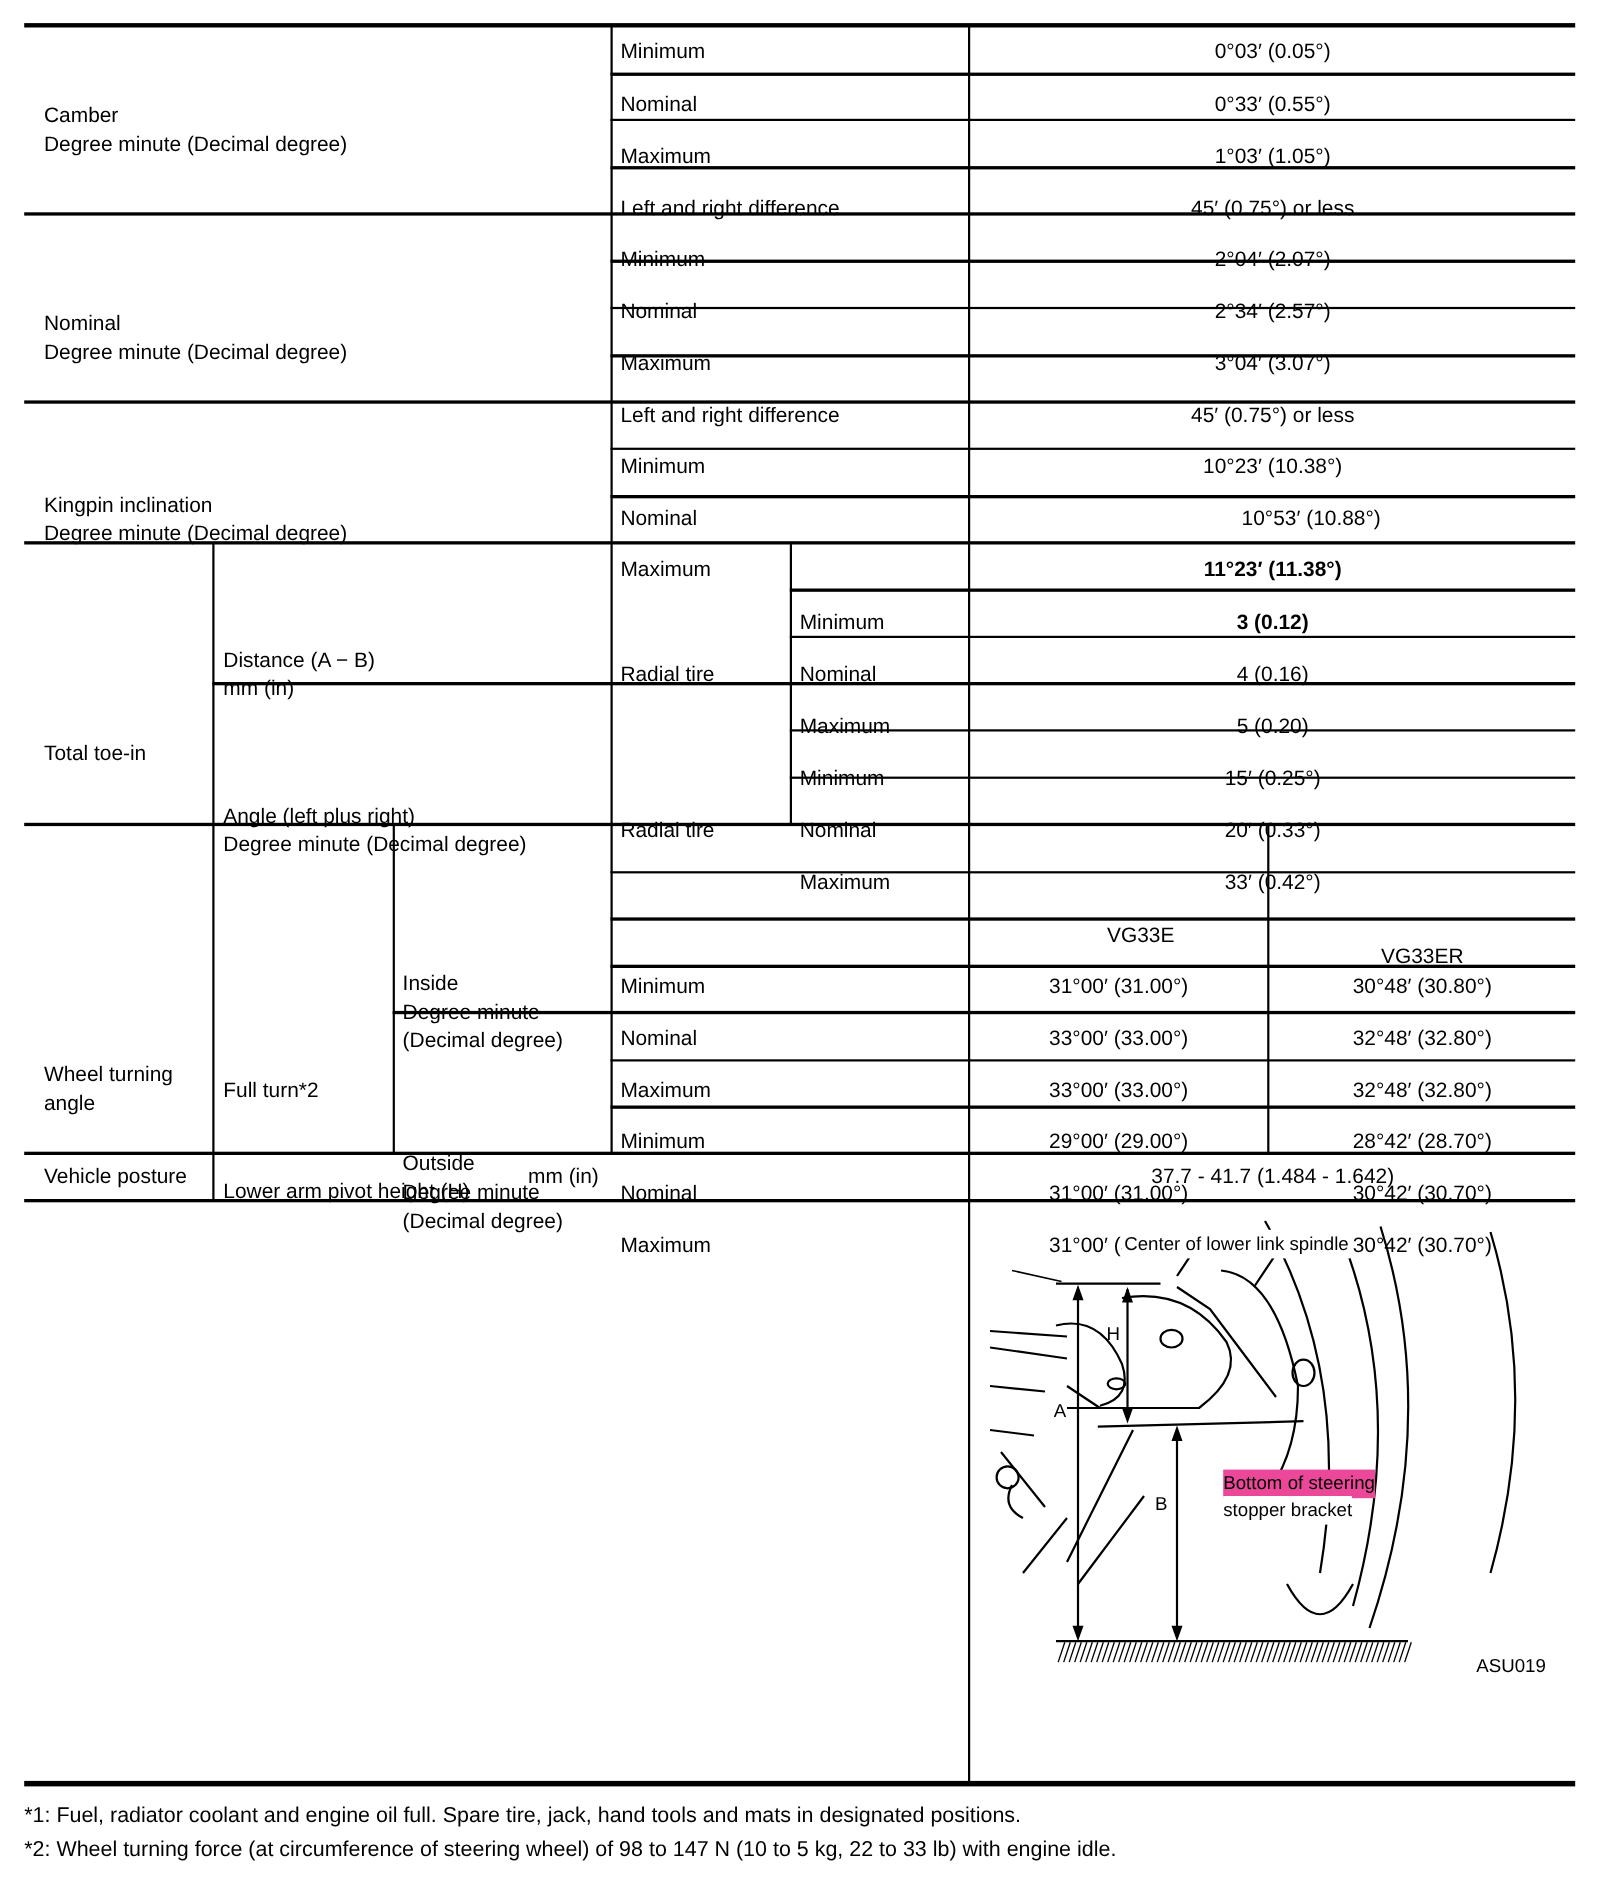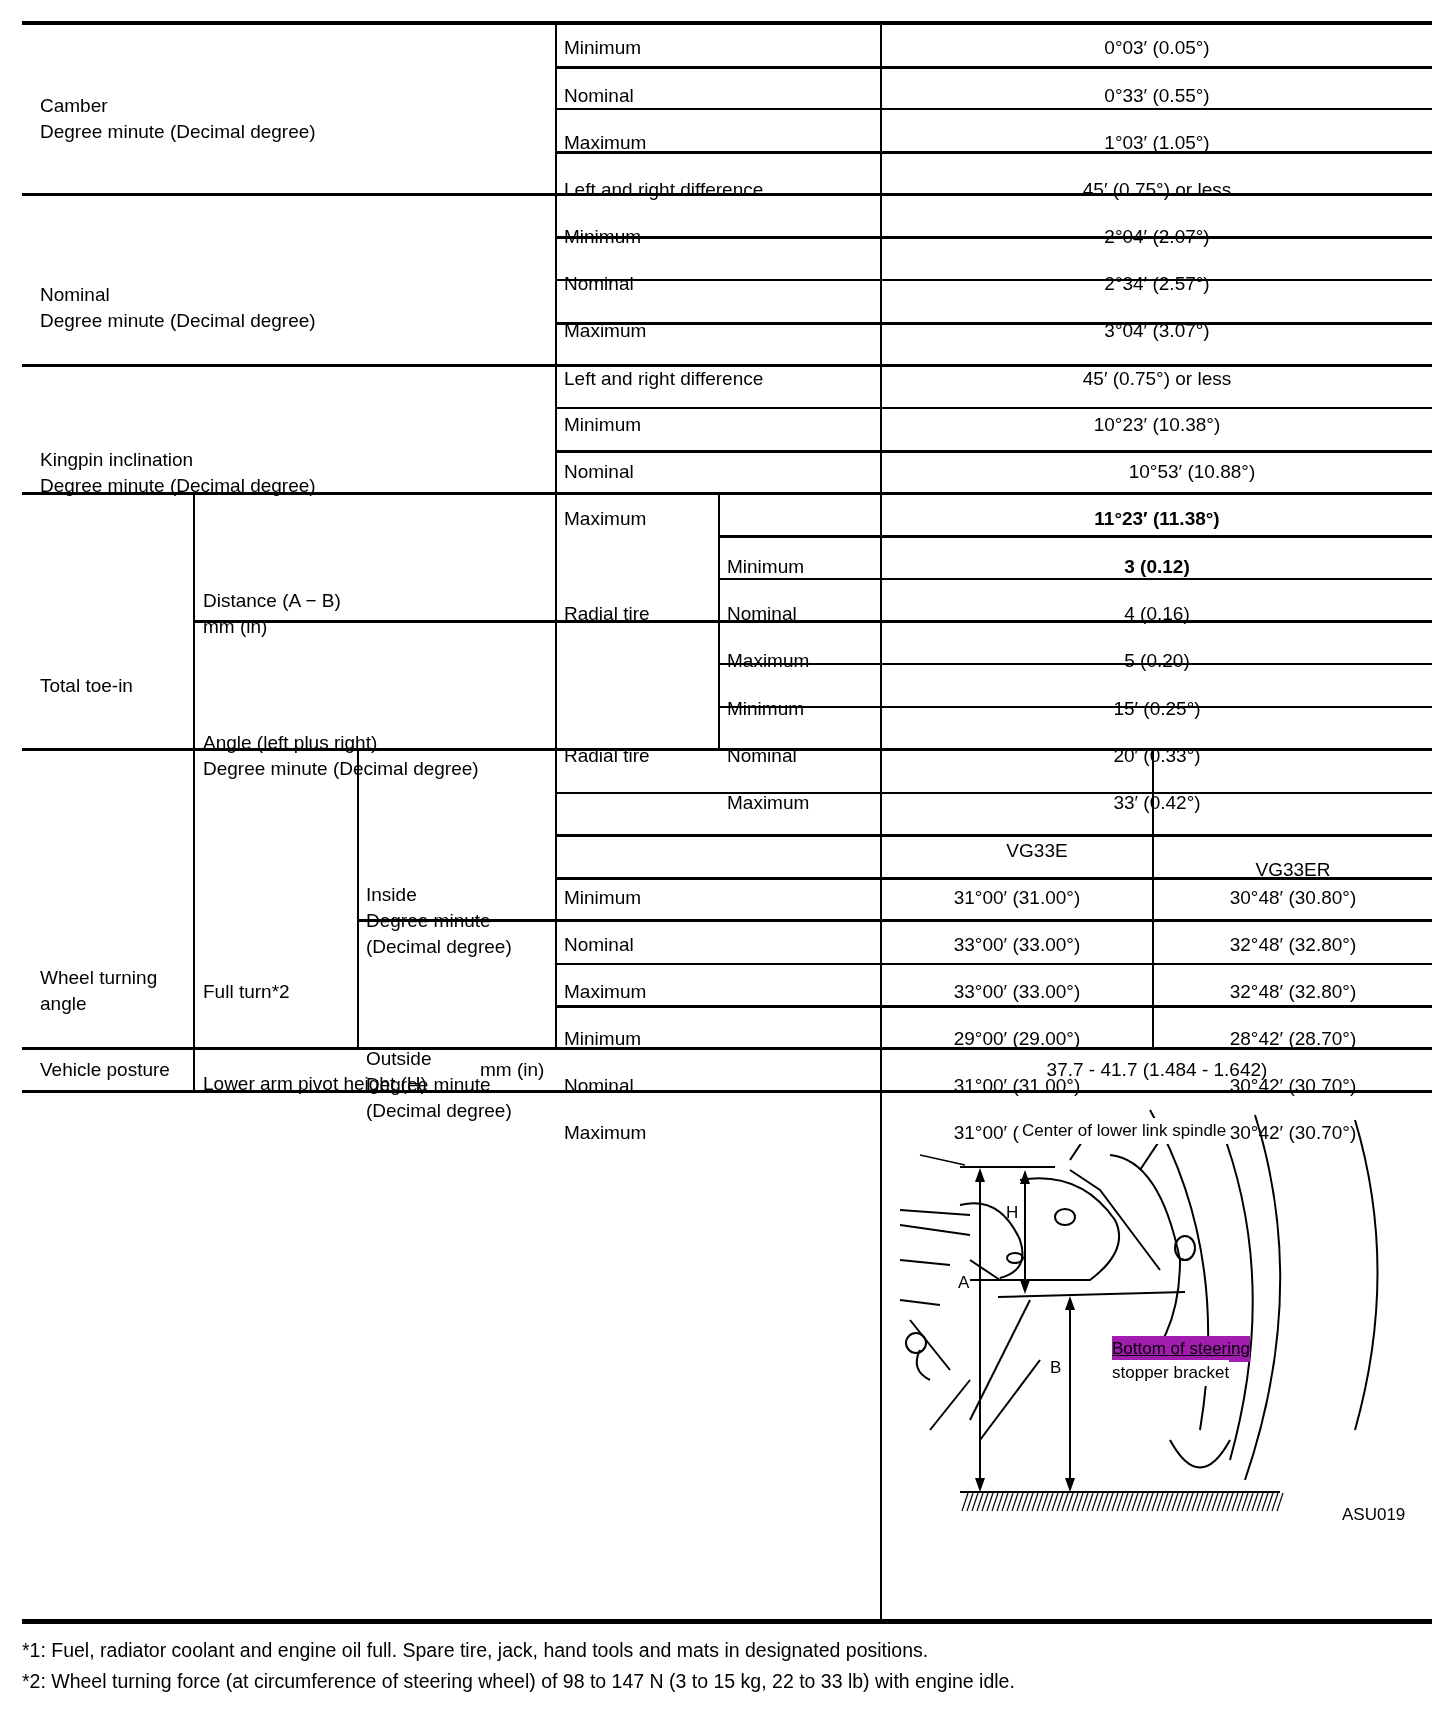--- a/index.html
+++ b/index.html
@@ -269,22 +269,22 @@
     <g fill="#000">
       <polygon points="80,68 75,82 85,82"></polygon>
       <polygon points="80,392 75,378 85,378"></polygon>
       <polygon points="125,70 120,84 130,84"></polygon>
       <polygon points="125,194 120,180 130,180"></polygon>
       <polygon points="170,196 165,210 175,210"></polygon>
       <polygon points="170,392 165,378 175,378"></polygon>
     </g>
   </svg>
   <div class="t" style="left:120px;top:18px;font-size:17px;background:#fff;padding:0 2px;">Center of lower link spindle</div>
-  <div class="t" style="left:212px;top:236px;font-size:17px;background:#a21caf;text-decoration:underline;">Bottom of steering</div>
+  <div class="t" style="left:212px;top:236px;font-size:17px;background:#ec4899;">Bottom of steering</div>
   <div class="t" style="left:212px;top:260px;font-size:17px;background:#fff;">stopper bracket</div>
   <div class="t" style="left:106px;top:100px;font-size:17px;">H</div>
   <div class="t" style="left:58px;top:170px;font-size:17px;background:#fff;">A</div>
   <div class="t" style="left:150px;top:255px;font-size:17px;">B</div>
   <div class="t" style="left:442px;top:402px;font-size:17px;">ASU019</div>
 </div>
 
 <div class="foot" style="top:1637px;">*1: Fuel, radiator coolant and engine oil full. Spare tire, jack, hand tools and mats in designated positions.</div>
-<div class="foot" style="top:1668px;">*2: Wheel turning force (at circumference of steering wheel) of 98 to 147 N (3 to 15 kg, 22 to 33 lb) with engine idle.</div>
+<div class="foot" style="top:1668px;">*2: Wheel turning force (at circumference of steering wheel) of 98 to 147 N (10 to 5 kg, 22 to 33 lb) with engine idle.</div>
 
 </body></html>

